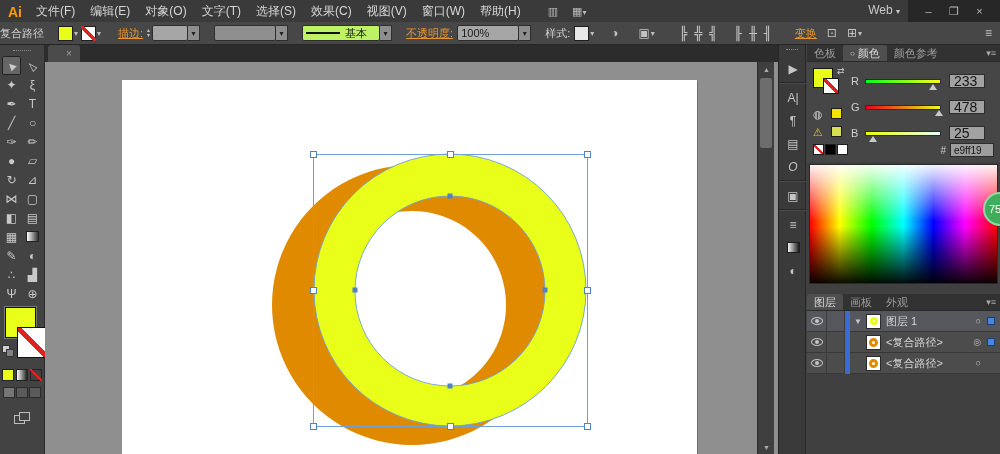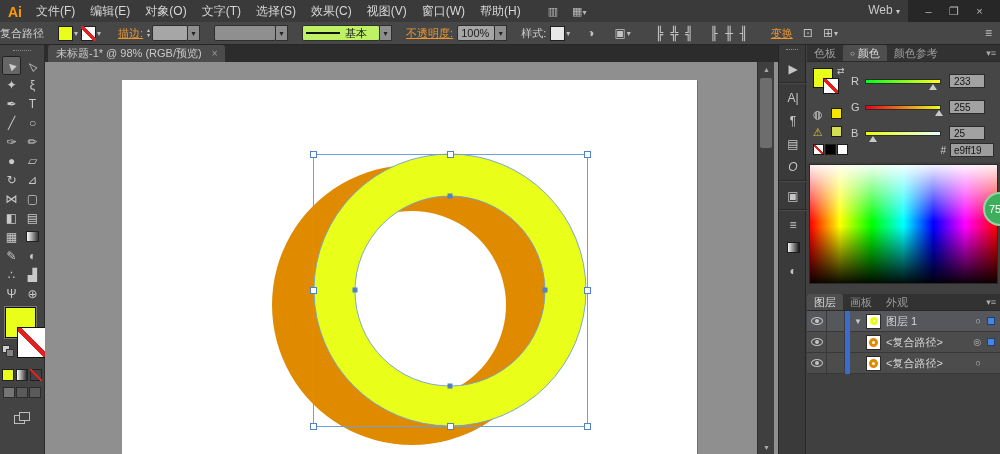--- a/index.html
+++ b/index.html
@@ -81,21 +81,21 @@
   .ptab.active { background:#4e4e4e; color:#d8d8d8; border-radius:2px 2px 0 0; }
   .pmenu { position:absolute; right:4px; top:3px; color:#ababab; font-size:9px; }
   #color-content { position:relative; height:100px; background:#464646; }
   .cslider { position:absolute; left:44px; display:flex; align-items:center; }
   .cslider .lab { width:14px; color:#cfcfcf; font-size:11px; }
   .track { width:76px; height:5px; border:1px solid #2c2c2c; position:relative; }
   .track.r { background:linear-gradient(to right, rgb(0,255,25), rgb(255,255,25)); }
   .track.g { background:linear-gradient(to right, rgb(233,0,25), rgb(233,255,25)); }
   .track.b { background:linear-gradient(to right, rgb(233,255,0), rgb(233,255,255)); }
   .thumb-tri { position:absolute; bottom:-7px; width:0; height:0; border-left:4px solid transparent; border-right:4px solid transparent; border-bottom:6px solid #c9c9c9; transform:translateX(-4px); }
-  .cval { width:36px; height:14px; background:#a2a2a2; border:1px solid #2c2c2c; color:#161616; font-size:10px; display:flex; align-items:center; padding-left:4px; margin-left:8px; }
+  .cval { width:36px; height:14px; background:#a2a2a2; border:1px solid #2c2c2c; color:#161616; font-size:14px; display:flex; align-items:center; padding-left:4px; margin-left:8px; }
   #cp-left { position:absolute; left:4px; top:4px; width:38px; height:94px; }
   #cp-fill { position:absolute; left:2px; top:2px; width:20px; height:20px; background:#e9ff19; border:1px solid #161616; }
   #cp-stroke { position:absolute; left:12px; top:12px; width:16px; height:16px; background:#fff; border:1px solid #161616; overflow:hidden; }
   #cp-stroke .none-slash { width:16px; height:16px; background:linear-gradient(to top right, transparent 42%, #d22 42%, #d22 58%, transparent 58%); }
   .cp-mini { position:absolute; display:flex; align-items:center; gap:4px; color:#cfcfcf; font-size:11px; }
   .mini-sw { width:11px; height:11px; border:1px solid #1d1d1d; }
   #cp-bw { position:absolute; left:2px; top:78px; display:flex; gap:1px; }
   #hexrow { position:absolute; right:6px; top:81px; display:flex; align-items:center; color:#cfcfcf; font-size:10px; gap:4px; }
   #hexval { width:44px; height:14px; background:#9d9d9d; border:1px solid #2c2c2c; color:#161616; font-size:10px; display:flex; align-items:center; padding-left:3px; }
   #spectrum { position:relative; margin:2px 2px; height:120px; border:1px solid #292929;
@@ -164,21 +164,21 @@
   <span class="cb-box" style="width:62px;background:#8f8f8f" data-name="variable-width-profile-select"></span>
   <span class="cb-dd" data-name="chevron-down-icon">▾</span>
   <span class="cb-gap"></span>
   <span class="cb-box" style="width:78px;background:#bef264" data-name="brush-definition-select">
       <span class="stroke-line" data-name="brush-stroke-preview"></span>
       <span>基本</span>
     </span>
   <span class="cb-dd" data-name="chevron-down-icon">▾</span>
   <span class="cb-gap"></span>
   <span class="olink" data-name="opacity-link">不透明度:</span>
-  <span class="cb-box" style="width:38px" data-name="opacity-field">100%</span>
+  <span class="cb-box" style="width:62px" data-name="opacity-field">100%</span>
   <span class="cb-dd" data-name="chevron-down-icon">▾</span>
   <span class="cb-gap"></span>
   <span data-name="style-label">样式:</span>
   <span class="sw" style="margin-left:4px;background:#e8e8e8" data-name="style-swatch"></span>
   <span class="dd" data-name="chevron-down-icon">▾</span>
   <span class="cb-gap"></span>
   <span class="cb-icon" data-name="recolor-artwork-icon">◑</span>
   <span class="cb-gap" style="width:20px"></span>
   <span class="cb-icon" data-name="select-similar-icon">▣</span>
   <span class="dd" data-name="chevron-down-icon">▾</span>
@@ -329,21 +329,20 @@
     <span class="modebtn" data-name="draw-inside-button"></span>
   </div>
   <div id="screen-mode" data-name="screen-mode-button">
       <span class="a"></span>
       <span class="b"></span>
     </div>
 </div>
 
 <div id="tabbar" class="abs" data-name="document-tab-bar">
   <div id="doc-tab" data-name="document-tab">
-    <span data-name="document-title">未标题-1* @ 98% (RGB/预览)</span>
     <span class="close" data-name="close-icon">×</span>
   </div>
 </div>
 
 <div id="canvas" class="abs" data-name="canvas-area">
   <div id="artboard" class="abs" data-name="artboard"></div>
   <svg id="rings" class="abs" data-name="artwork-layer" viewBox="0 0 733 392" xmlns="http://www.w3.org/2000/svg">
     <path data-name="orange-compound-path" fill-rule="evenodd" d="M367,103 a140,140 0 1 0 0.02,0 Z M367,149 a94,94 0 1 0 0.02,0 Z" fill="#E08A00"></path>
     <path data-name="yellow-compound-path" fill-rule="evenodd" d="M405,92 a136,136 0 1 0 0.02,0 Z M405,134 a95,95 0 1 0 0.02,0 Z" fill="#E9FF19"></path>
     <g data-name="selection-outline" fill="none" stroke="#6FA0DA">
@@ -428,21 +427,21 @@
       <span class="track r" data-name="red-slider">
           <span class="thumb-tri" style="left:91%" data-name="slider-thumb"></span>
         </span>
       <span class="cval" data-name="red-value-field">233</span>
     </div>
     <div class="cslider" style="top:38px">
       <span class="lab" data-name="slider-label-g">G</span>
       <span class="track g" data-name="green-slider">
           <span class="thumb-tri" style="left:99%" data-name="slider-thumb"></span>
         </span>
-      <span class="cval" data-name="green-value-field">255</span>
+      <span class="cval" data-name="green-value-field">478</span>
     </div>
     <div class="cslider" style="top:64px">
       <span class="lab" data-name="slider-label-b">B</span>
       <span class="track b" data-name="blue-slider">
           <span class="thumb-tri" style="left:10%" data-name="slider-thumb"></span>
         </span>
       <span class="cval" data-name="blue-value-field">25</span>
     </div>
     <div id="hexrow">
       <span data-name="hex-label">#</span>

